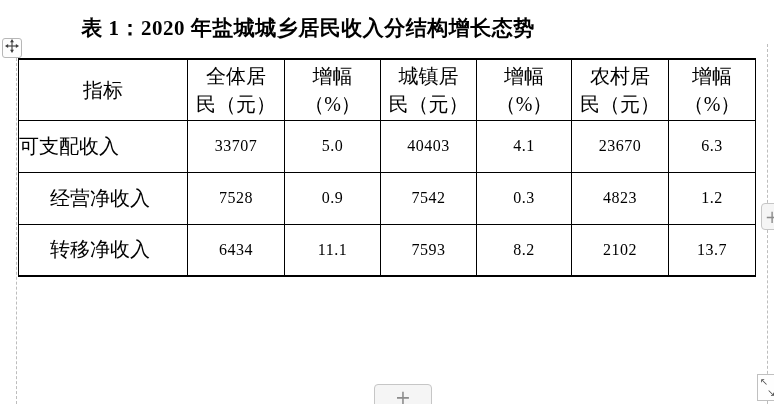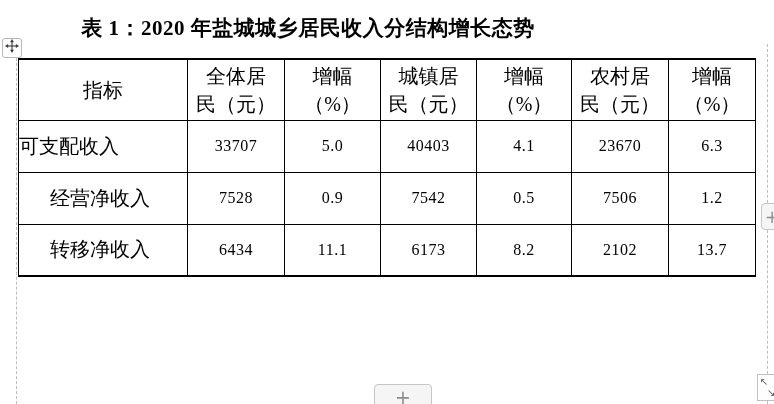--- a/index.html
+++ b/index.html
@@ -175,29 +175,29 @@
       <td class="num">40403</td>
       <td class="num">4.1</td>
       <td class="num">23670</td>
       <td class="num">6.3</td>
     </tr>
     <tr class="row indent">
       <td class="label">经营净收入</td>
       <td class="num">7528</td>
       <td class="num">0.9</td>
       <td class="num">7542</td>
-      <td class="num">0.5</td>
-      <td class="num">7506</td>
+      <td class="num">0.3</td>
+      <td class="num">4823</td>
       <td class="num">1.2</td>
     </tr>
     <tr class="row indent">
       <td class="label">转移净收入</td>
       <td class="num">6434</td>
       <td class="num">11.1</td>
-      <td class="num">6173</td>
+      <td class="num">7593</td>
       <td class="num">8.2</td>
       <td class="num">2102</td>
       <td class="num">13.7</td>
     </tr>
   </tbody>
     </table>
 </div>
 
 <div class="plus-btn bottom">
   <span>+</span>

